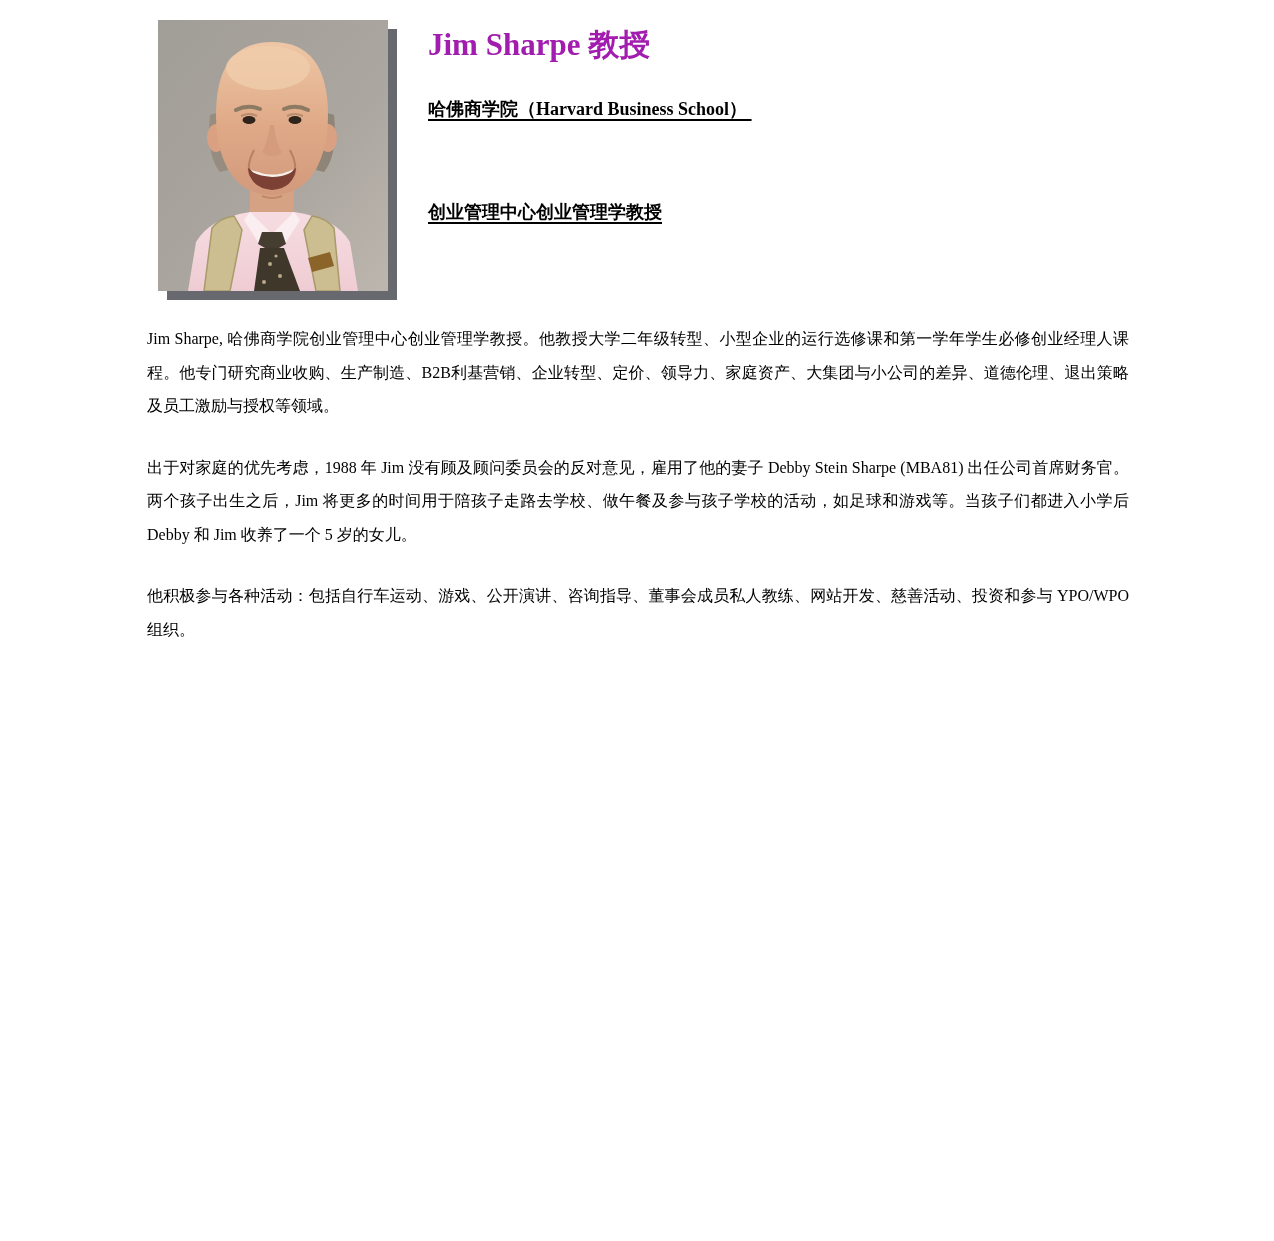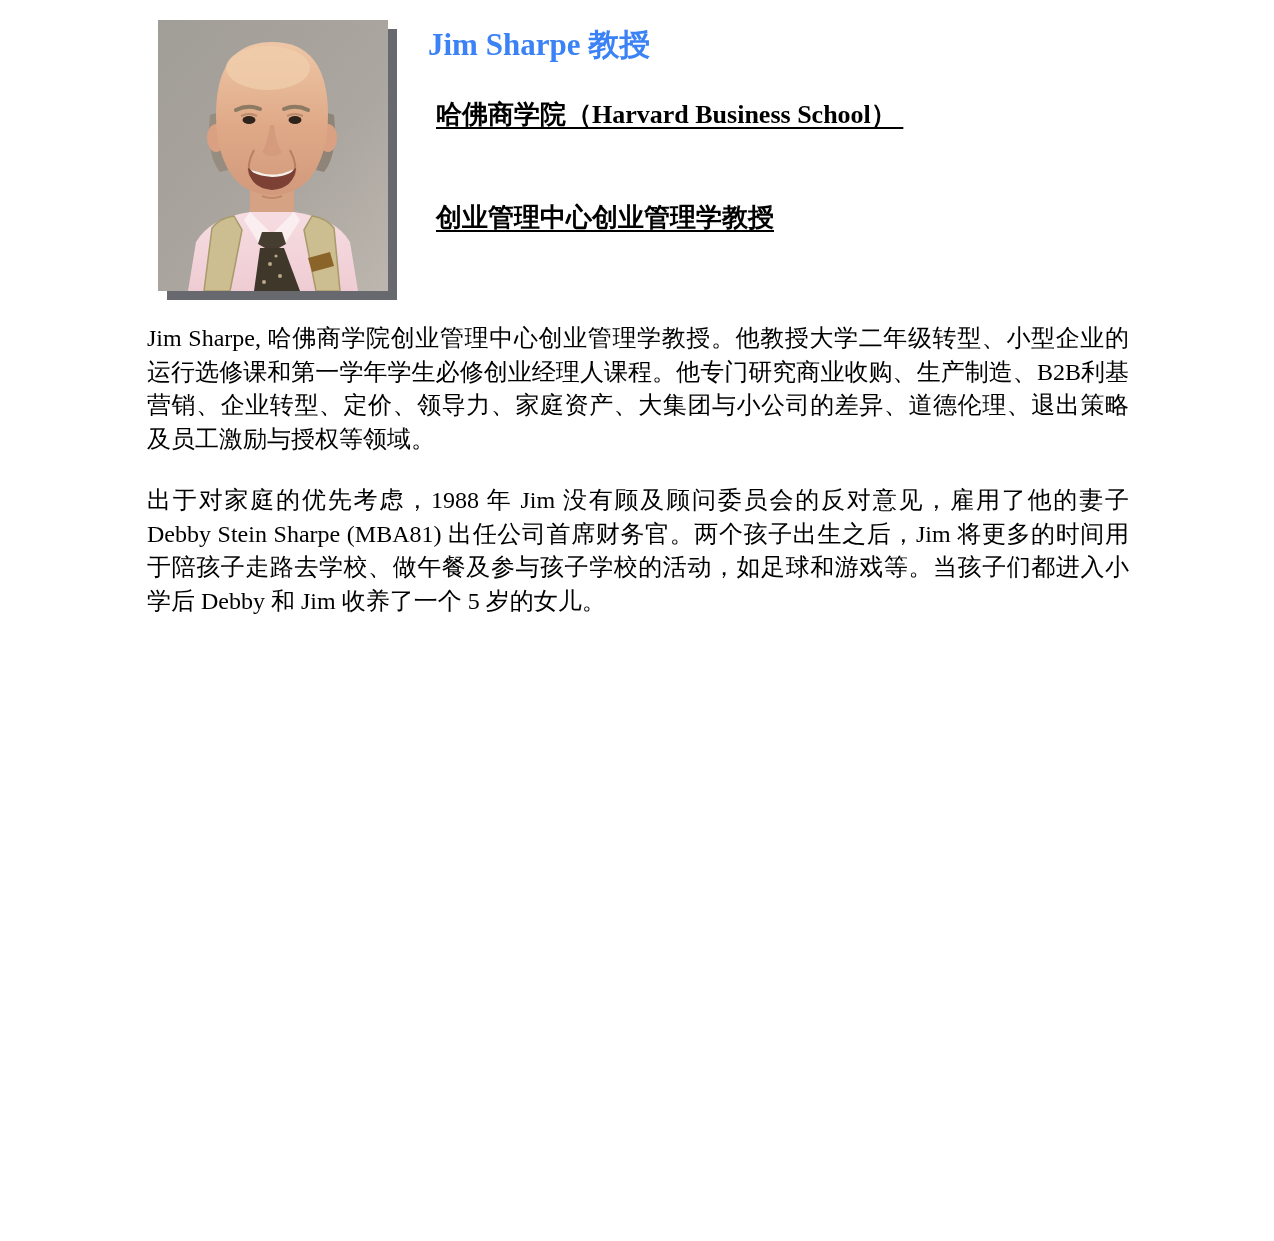--- a/index.html
+++ b/index.html
@@ -35,36 +35,36 @@
     position: absolute;
     left: 0;
     top: 24px;
     font-size: 31px;
     font-weight: bold;
     white-space: nowrap;
     color: #1E6B52;
   }
   .doc-subtitle {
     position: absolute;
-    left: 8px;
-    font-size: 26px;
+    left: 0;
+    font-size: 18px;
     font-weight: bold;
     text-decoration: underline;
     text-underline-offset: 4px;
     text-decoration-thickness: 2px;
     white-space: nowrap;
   }
   .doc-subtitle.line1 { top: 97px; }
   .doc-subtitle.line2 { top: 152px; margin-top: 48px; }
   .content {
     position: absolute;
     left: 147px;
     top: 322px;
     width: 982px;
-    font-size: 24px;
+    font-size: 16px;
     line-height: 33.5px;
     text-align: justify;
     text-justify: inter-ideograph;
   }
   .content p {
     margin: 0 0 28px 0;
   }
 </style>
 </head>
 <body>
@@ -138,23 +138,24 @@
       <path d="M104 212 L124 212 L128 224 L114 232 L100 224 Z" fill="#453d2f"></path>
       <path d="M102 228 L126 228 L142 271 L96 271 Z" fill="#3e372a"></path>
       <circle cx="112" cy="244" r="2" fill="#b9a98a"></circle>
       <circle cx="122" cy="256" r="2" fill="#b9a98a"></circle>
       <circle cx="106" cy="262" r="2" fill="#b9a98a"></circle>
       <circle cx="118" cy="236" r="1.6" fill="#b9a98a"></circle>
     </svg>
   </div>
 
   <div class="header-text">
-    <div class="doc-title" style="color: #3b82f6;">Jim Sharpe 教授</div>
+    <div class="doc-title" style="color: #a21caf;">Jim Sharpe 教授</div>
     <div class="doc-subtitle line1">哈佛商学院（Harvard Business School）&nbsp;</div>
     <div class="doc-subtitle line2">创业管理中心创业管理学教授</div>
   </div>
 
   <div class="content">
     <p>Jim Sharpe, 哈佛商学院创业管理中心创业管理学教授。他教授大学二年级转型、小型企业的运行选修课和第一学年学生必修创业经理人课程。他专门研究商业收购、生产制造、B2B利基营销、企业转型、定价、领导力、家庭资产、大集团与小公司的差异、道德伦理、退出策略及员工激励与授权等领域。</p>
     <p>出于对家庭的优先考虑，1988 年 Jim 没有顾及顾问委员会的反对意见，雇用了他的妻子 Debby Stein Sharpe (MBA81) 出任公司首席财务官。两个孩子出生之后，Jim 将更多的时间用于陪孩子走路去学校、做午餐及参与孩子学校的活动，如足球和游戏等。当孩子们都进入小学后 Debby 和 Jim 收养了一个 5 岁的女儿。</p>
+    <p>他积极参与各种活动：包括自行车运动、游戏、公开演讲、咨询指导、董事会成员私人教练、网站开发、慈善活动、投资和参与 YPO/WPO 组织。</p>
   </div>
 
 </div>
 
 </body></html>

